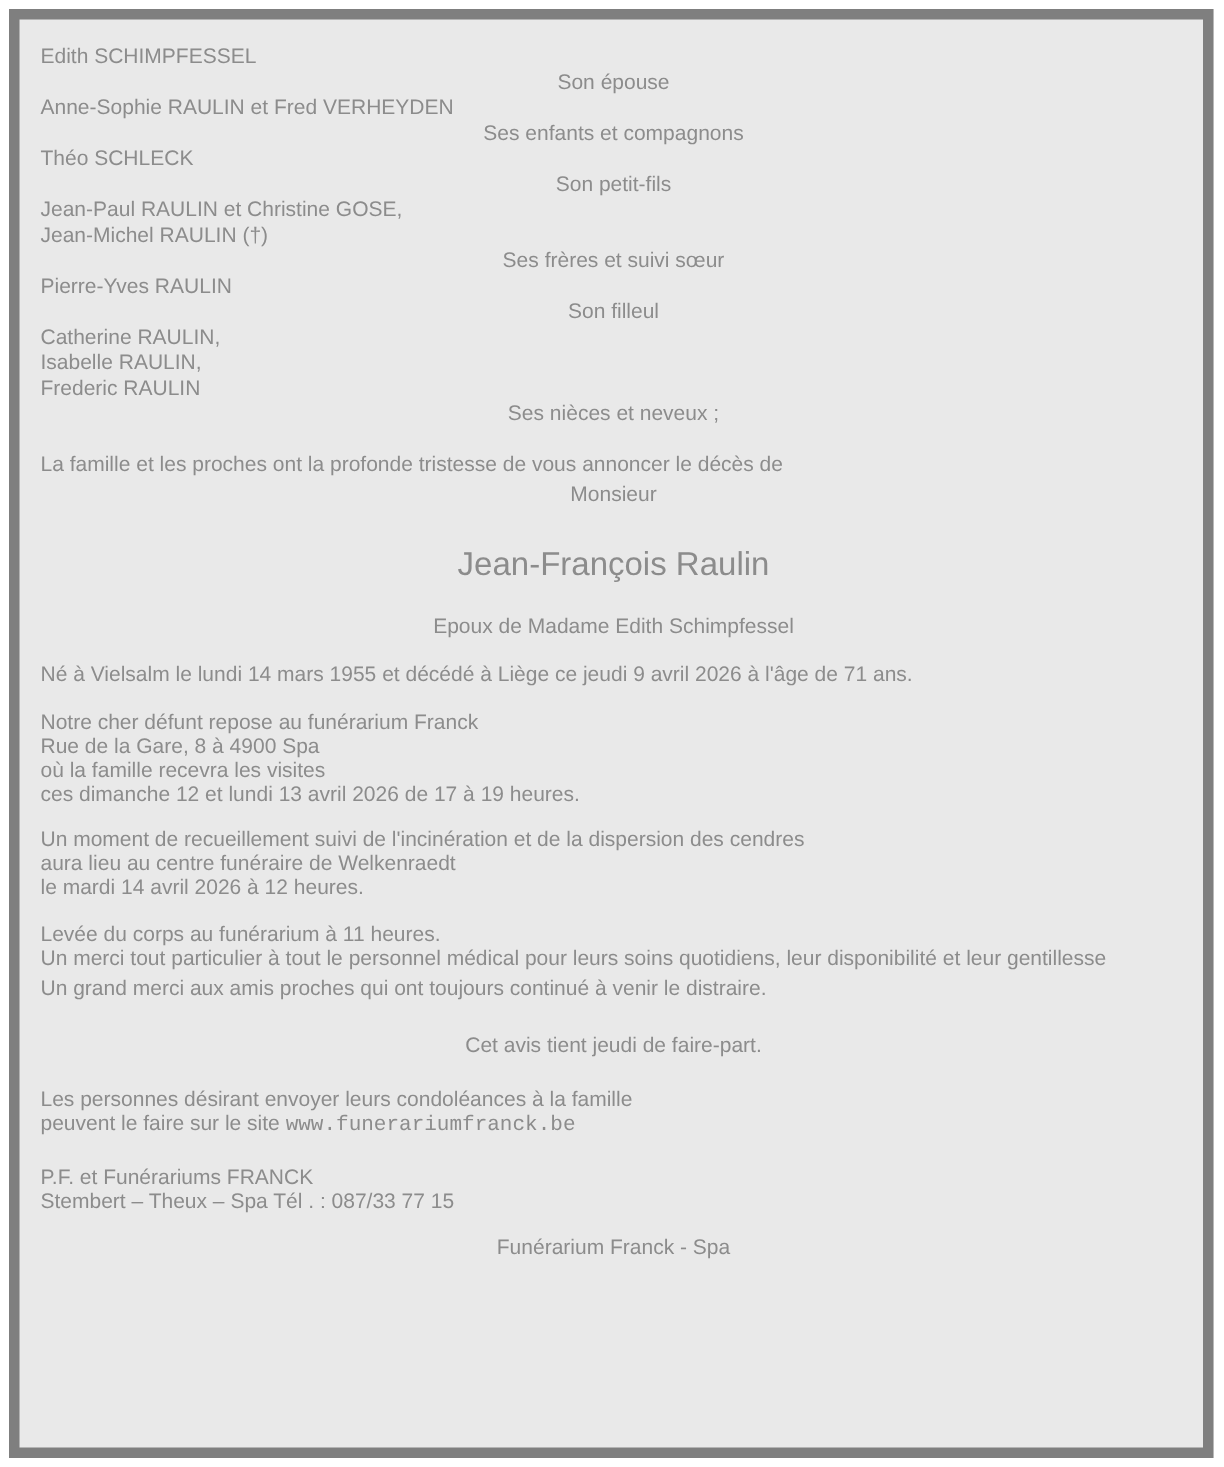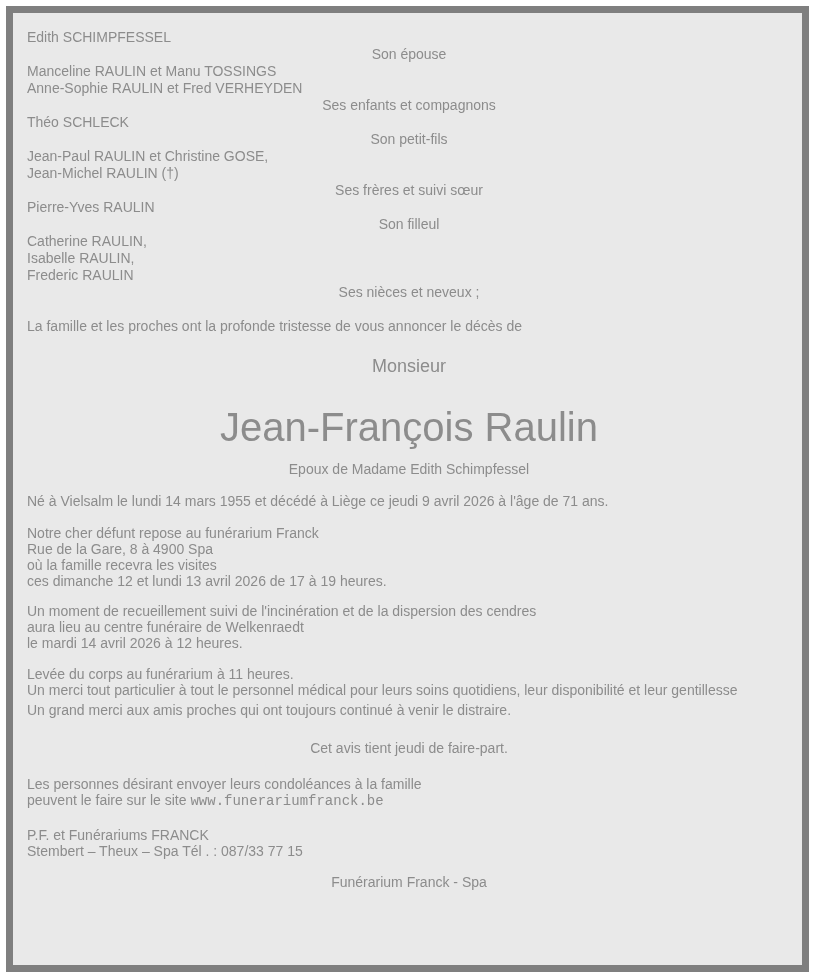--- a/index.html
+++ b/index.html
@@ -24,22 +24,22 @@
     padding:16px 11px 0 14px;
     color:var(--text-color);
     font-size:14px;
     overflow:hidden;
   }
   .m-line{line-height:17px;text-align:left;}
   .m-rel{line-height:17px;text-align:center;}
   .line{line-height:16px;text-align:left;}
   .center{text-align:center;}
   .sec-announcement{margin-top:17px;}
-  .sec-civility{margin-top:22px;font-size:18px;line-height:21px;}
-  .sec-name{margin-top:33px;font-size:40px;line-height:35px;}
+  .sec-civility{margin-top:2px;font-size:14px;line-height:21px;}
+  .sec-name{margin-top:18px;font-size:22px;line-height:35px;}
   .sec-spouse{margin-top:16px;}
   .sec-birth{margin-top:16px;}
   .sec-repose{margin-top:16px;}
   .sec-ceremony{margin-top:14px;}
   .sec-levee{margin-top:15px;}
   .sec-thanks-medical{}
   .sec-thanks-friends{margin-top:4px;}
   .sec-fairepart{margin-top:22px;}
   .sec-condolences{margin-top:20px;}
   .sec-funeral-home{margin-top:18px;}
@@ -48,21 +48,20 @@
 </style>
 </head>
 <body>
 
 <div class="panel">
 
   <div>
     <div class="m-line">Edith SCHIMPFESSEL</div>
     <div class="m-rel">Son épouse</div>
 
-    <div class="m-line">Manceline RAULIN et Manu TOSSINGS</div>
     <div class="m-line">Anne-Sophie RAULIN et Fred VERHEYDEN</div>
     <div class="m-rel">Ses enfants et compagnons</div>
 
     <div class="m-line">Théo SCHLECK</div>
     <div class="m-rel">Son petit-fils</div>
 
     <div class="m-line">Jean-Paul RAULIN et Christine GOSE,</div>
     <div class="m-line">Jean-Michel RAULIN (†)</div>
     <div class="m-rel">Ses frères et suivi sœur</div>
 

